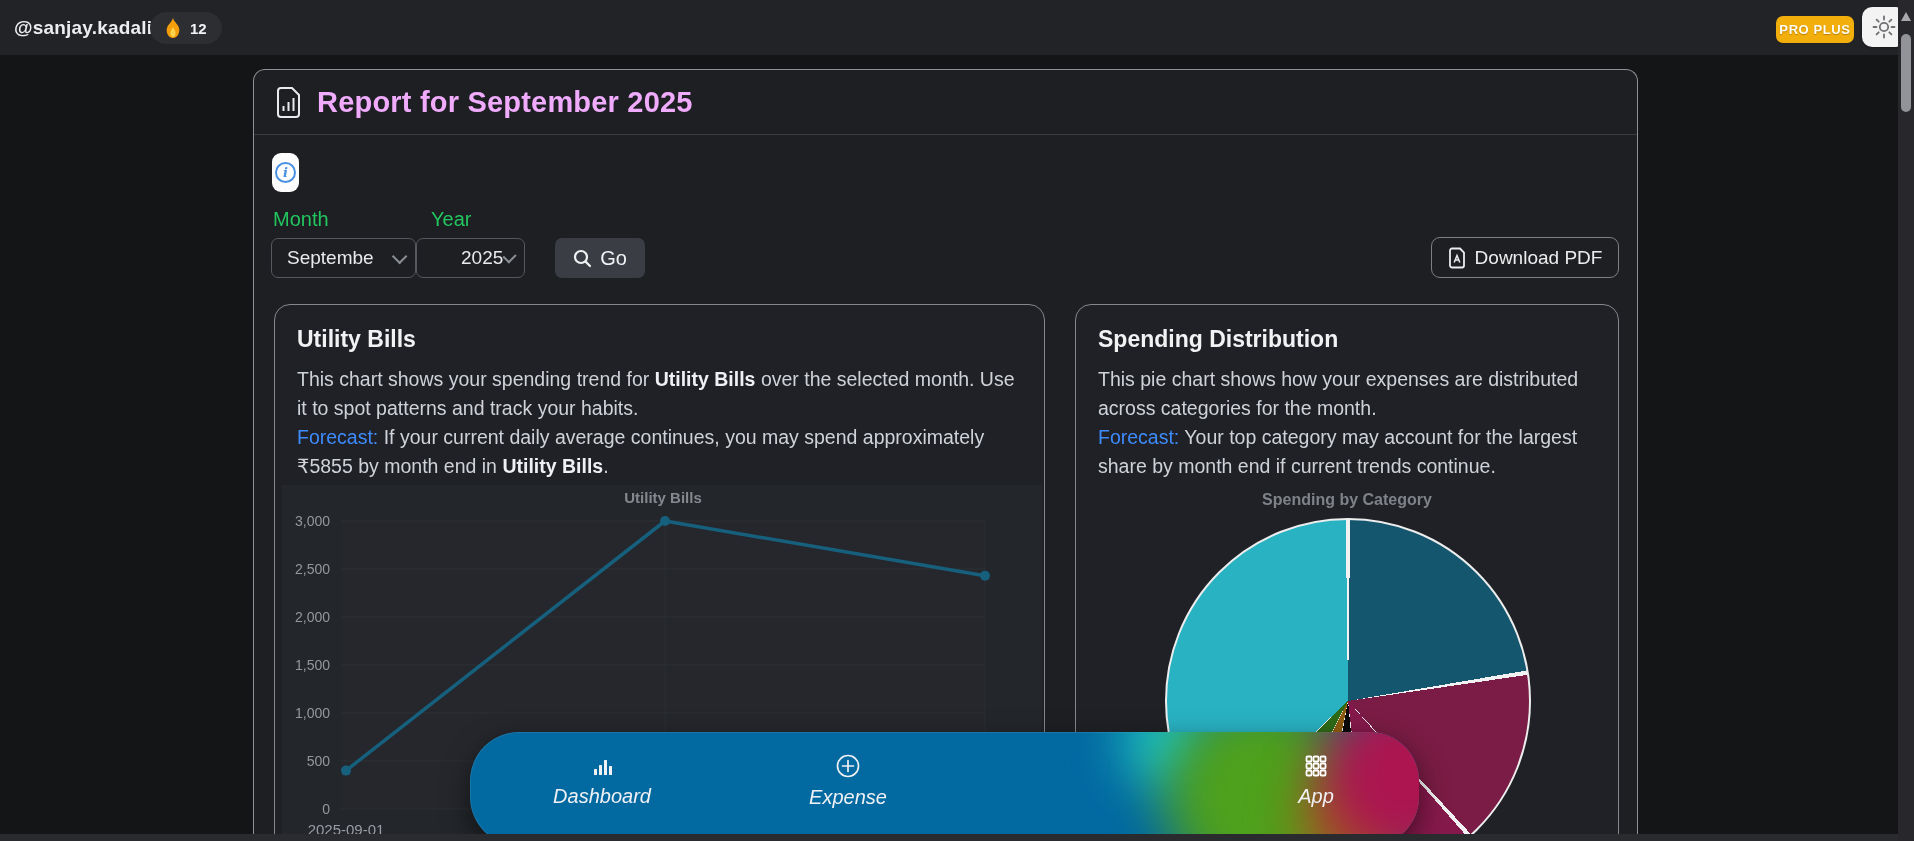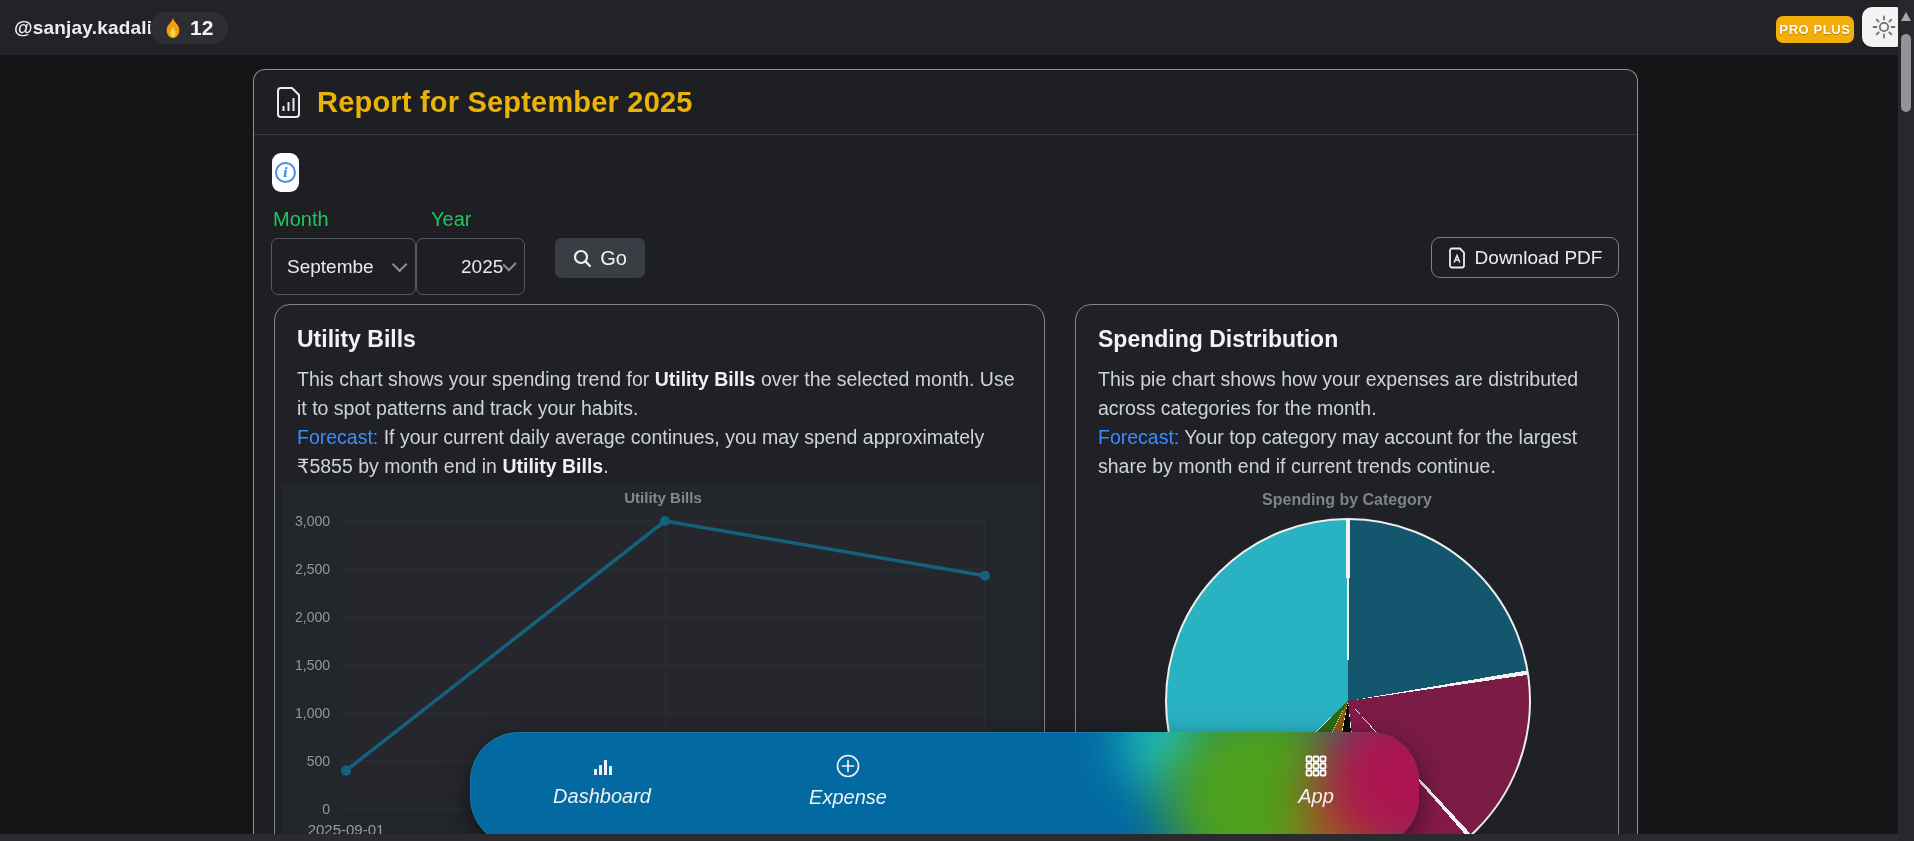--- a/index.html
+++ b/index.html
@@ -5,46 +5,46 @@
   * { margin:0; padding:0; box-sizing:border-box; }
   html,body { width:1914px; height:841px; overflow:hidden; background:#141517;
     font-family:"Liberation Sans","DejaVu Sans",sans-serif; }
   #app { position:absolute; inset:0; width:1914px; height:841px; overflow:hidden; }
 
   
   .topbar { position:absolute; left:0; top:0; width:1914px; height:55px; background:#222327; }
   .username { position:absolute; left:14px; top:17px; font-size:19px; font-weight:bold; color:#ecedef; letter-spacing:.2px; }
   .streak-pill { position:absolute; left:150px; top:12px; height:32px; padding:0 15px; border-radius:16px;
     background:#2d2e32; display:flex; align-items:center; gap:9px; }
-  .streak-count { font-size:21px; font-weight:bold; color:#f2f3f5; }
+  .streak-count { font-size:15px; font-weight:bold; color:#f2f3f5; }
   .pro-badge { position:absolute; left:1776px; top:16px; width:78px; height:27px; border-radius:7px;
     background:#f2ae0a; color:#fffdf2; font-size:13px; font-weight:800; letter-spacing:.6px;
     display:flex; align-items:center; justify-content:center; text-shadow:0 1px 1px rgba(120,70,0,.45); }
   .theme-btn { position:absolute; left:1862px; top:7px; width:44px; height:40px; border-radius:10px;
     background:#f3f3f3; display:flex; align-items:center; justify-content:center; box-shadow:0 1px 3px rgba(0,0,0,.4); }
 
   
   .scrollbar { position:absolute; right:0; top:0; width:16px; height:841px; background:#28282c; z-index:120; }
   .scroll-arrow { position:absolute; top:12px; left:3px; width:0; height:0;
     border-left:5px solid transparent; border-right:5px solid transparent; border-bottom:9px solid #a9a9ad; }
   .scroll-thumb { position:absolute; top:34px; left:3px; width:10px; height:78px; border-radius:5px; background:#929399; }
 
   
   .report-card { position:absolute; left:253px; top:69px; width:1385px; height:790px;
     background:#1d1f23; border:1px solid #8e9094; border-bottom:none; border-radius:12px 12px 0 0; }
   .report-header { position:absolute; left:0; top:0; width:100%; height:65px; border-bottom:1px solid #3a3b40;
     display:flex; align-items:center; padding-left:22px; gap:16px; }
-  .report-title { font-size:29px; font-weight:bold; color:#eab308; letter-spacing:.2px; }
+  .report-title { font-size:29px; font-weight:bold; color:#f0abfc; letter-spacing:.2px; }
 
   .info-chip { position:absolute; left:18px; top:83px; width:27px; height:39px; border-radius:9px; background:#fdfdfd;
     display:flex; align-items:center; justify-content:center; }
 
   .field-label { position:absolute; top:138px; font-size:20px; color:#22c55e; }
   .lbl-month { left:19px; } .lbl-year { left:177px; }
-  .select { position:absolute; top:168px; height:57px; border:1px solid #55585e; border-radius:7px;
+  .select { position:absolute; top:168px; height:40px; border:1px solid #55585e; border-radius:7px;
     background:transparent; display:flex; align-items:center; justify-content:space-between; padding:0 12px 0 15px; }
   .sel-month { left:17px; width:145px; } .sel-year { left:162px; width:109px;padding-left:44px; }
   .select .sel-value { font-size:19px; color:#e8e9eb; }
   .chev { width:11px; height:11px; border-right:2px solid #8b8e93; border-bottom:2px solid #8b8e93;
     transform:rotate(45deg) translateY(-3px); }
   .go-btn { position:absolute; left:301px; top:168px; width:90px; height:40px; border-radius:7px; background:#3a3e44;
     display:flex; align-items:center; justify-content:center; gap:8px; font-size:20px; color:#f0f1f3; }
   .dl-btn { position:absolute; left:1177px; top:167px; width:188px; height:41px; border-radius:9px;
     border:1px solid #7d7f84; background:transparent; display:flex; align-items:center; justify-content:center;
     gap:9px; font-size:19px; color:#eceded; }

